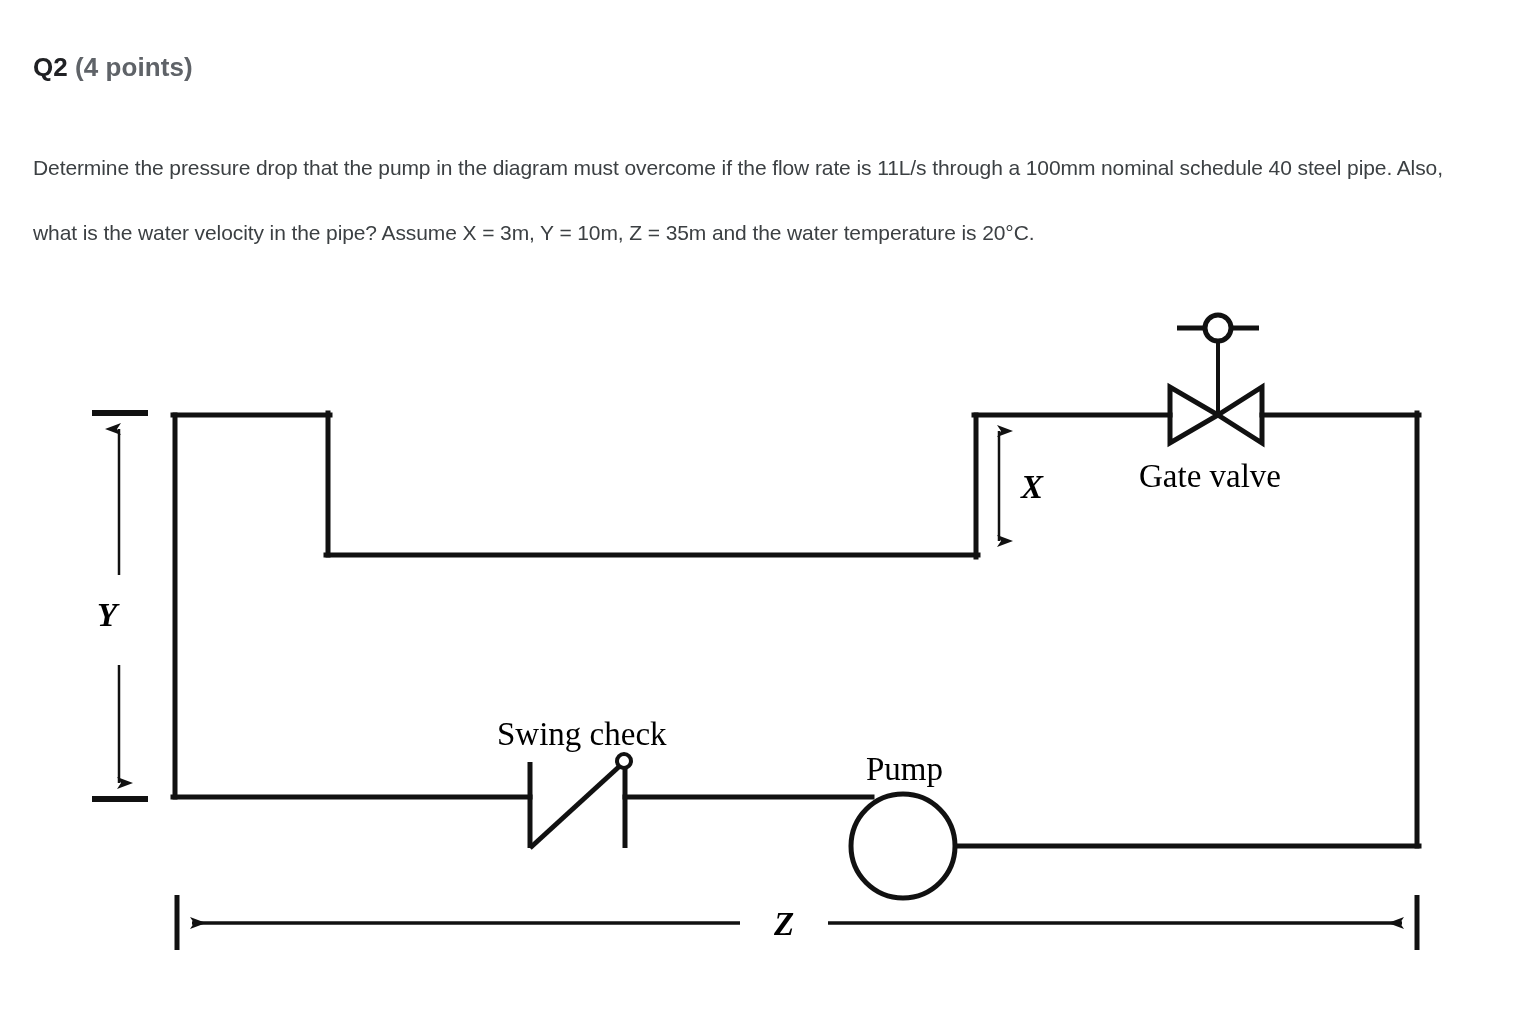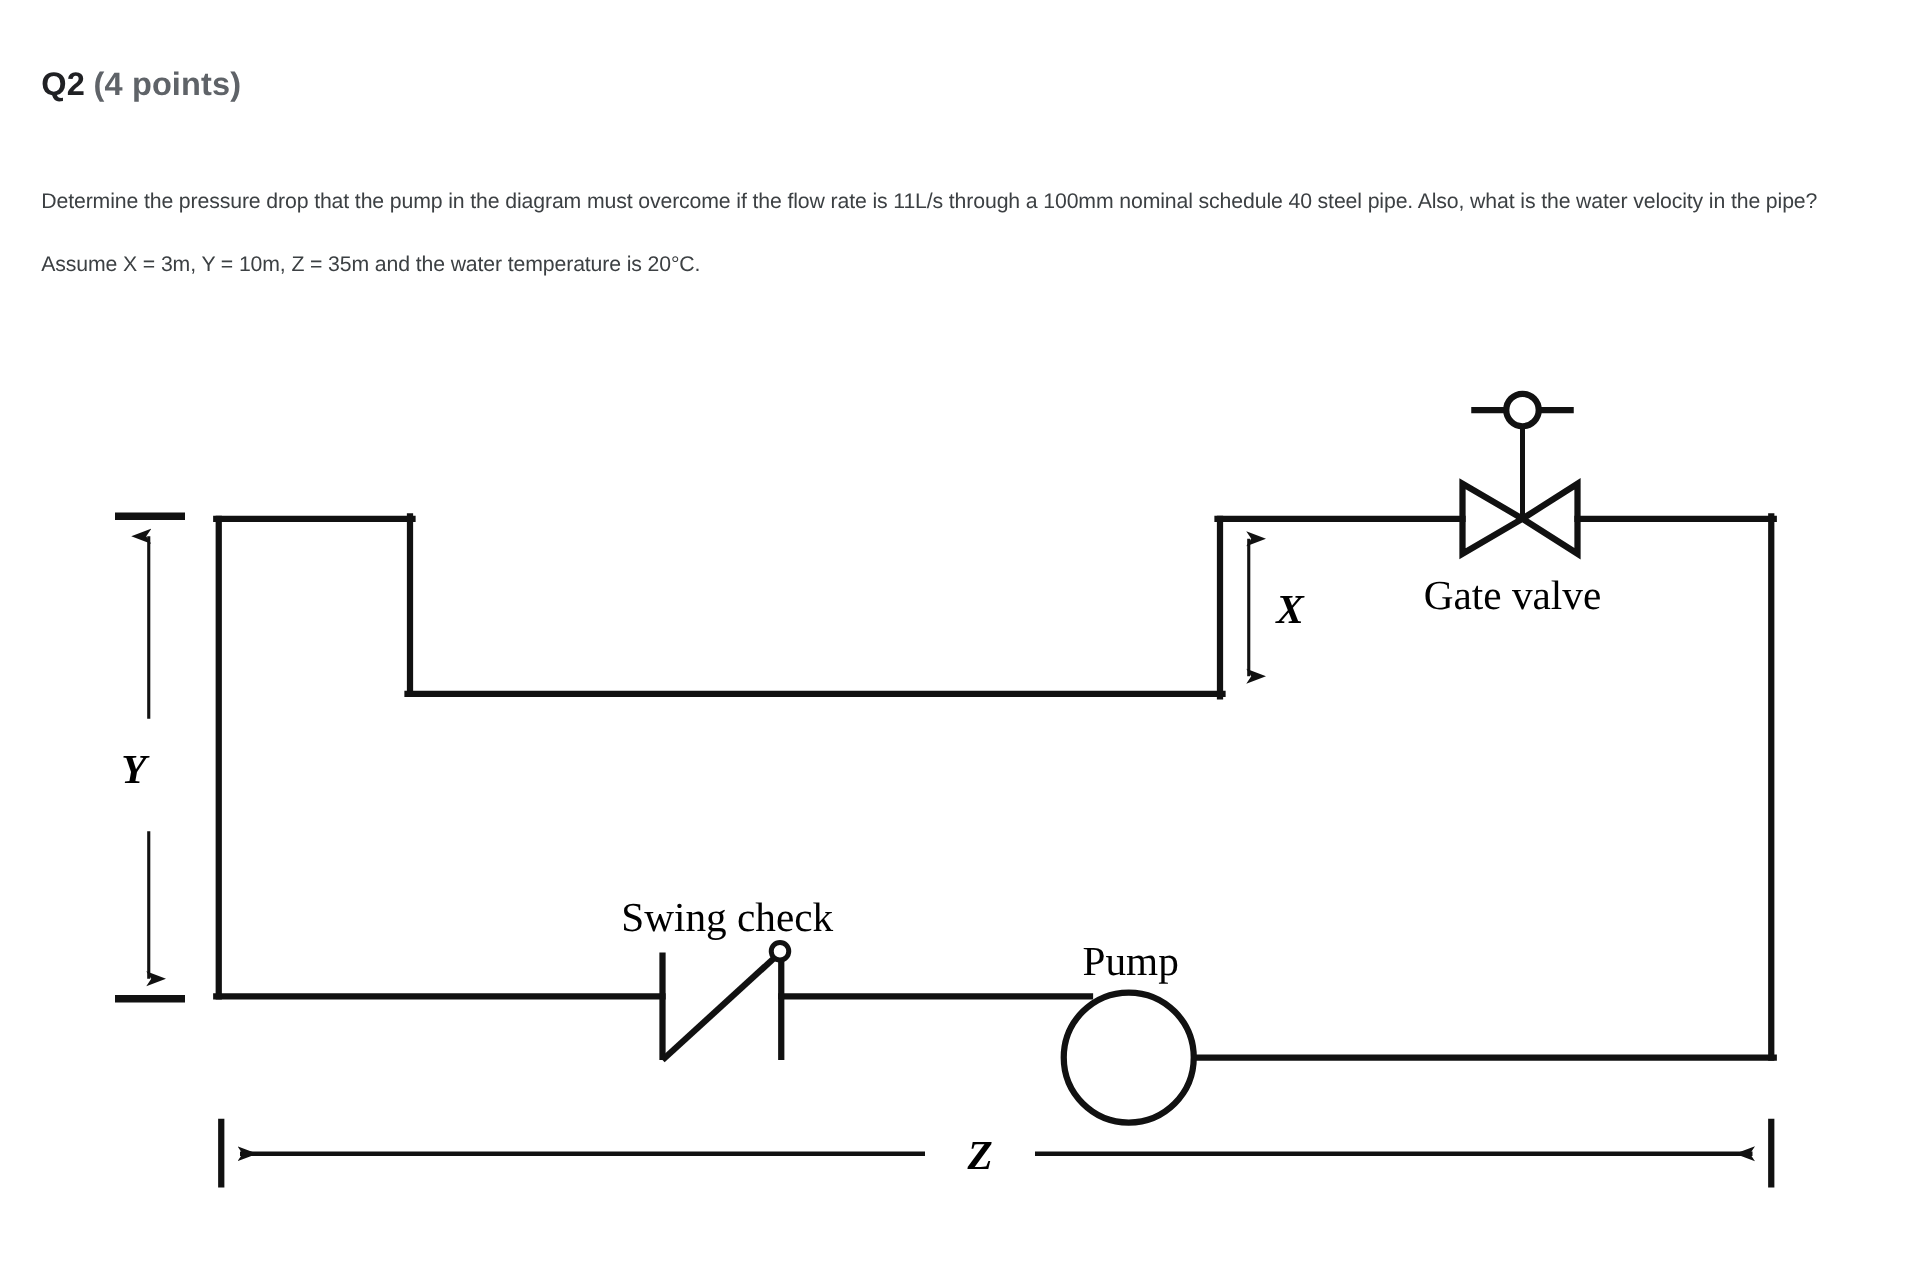--- a/index.html
+++ b/index.html
@@ -39,22 +39,22 @@
     font-weight: bold;
     color: #5f6368;
     margin-left: 7px;
     letter-spacing: 0.1px;
   }
   .question-body {
     position: absolute;
     left: 33px;
     top: 135px;
     width: 1430px;
-    font-size: 17px;
-    line-height: 51px;
+    font-size: 21px;
+    line-height: 65px;
     color: #3c4043;
     letter-spacing: -0.1px;
   }
   .diagram-wrap {
     position: absolute;
     left: 0;
     top: 295px;
     width: 1527px;
     height: 700px;
   }

